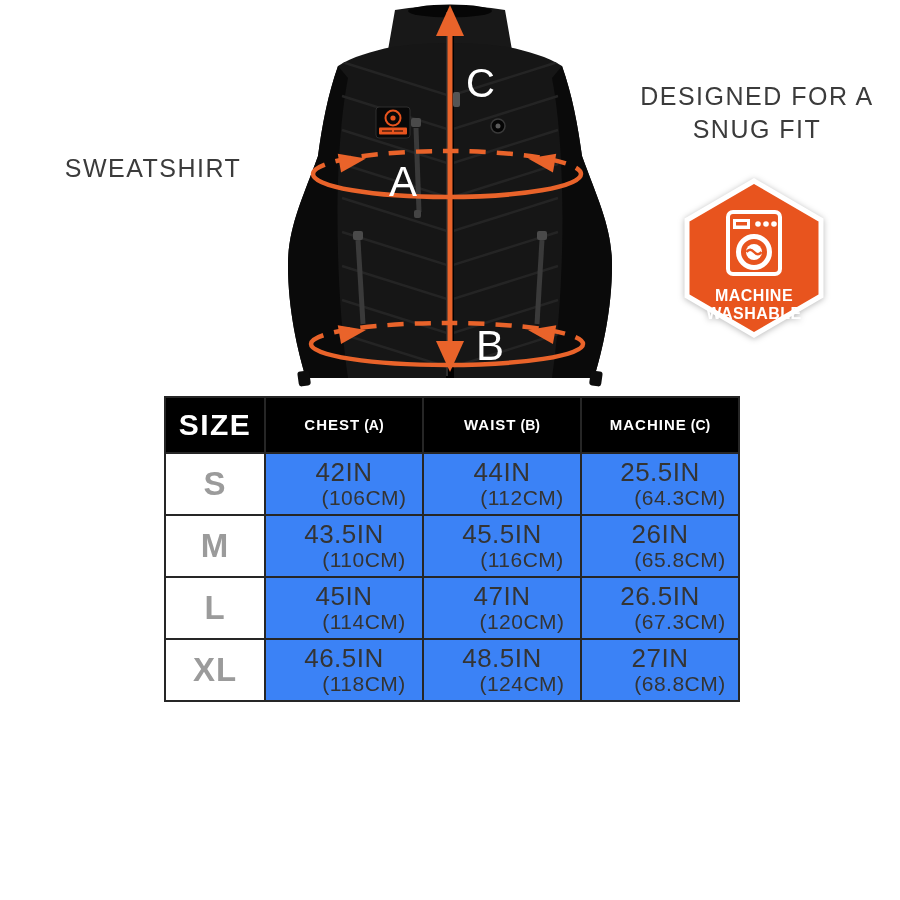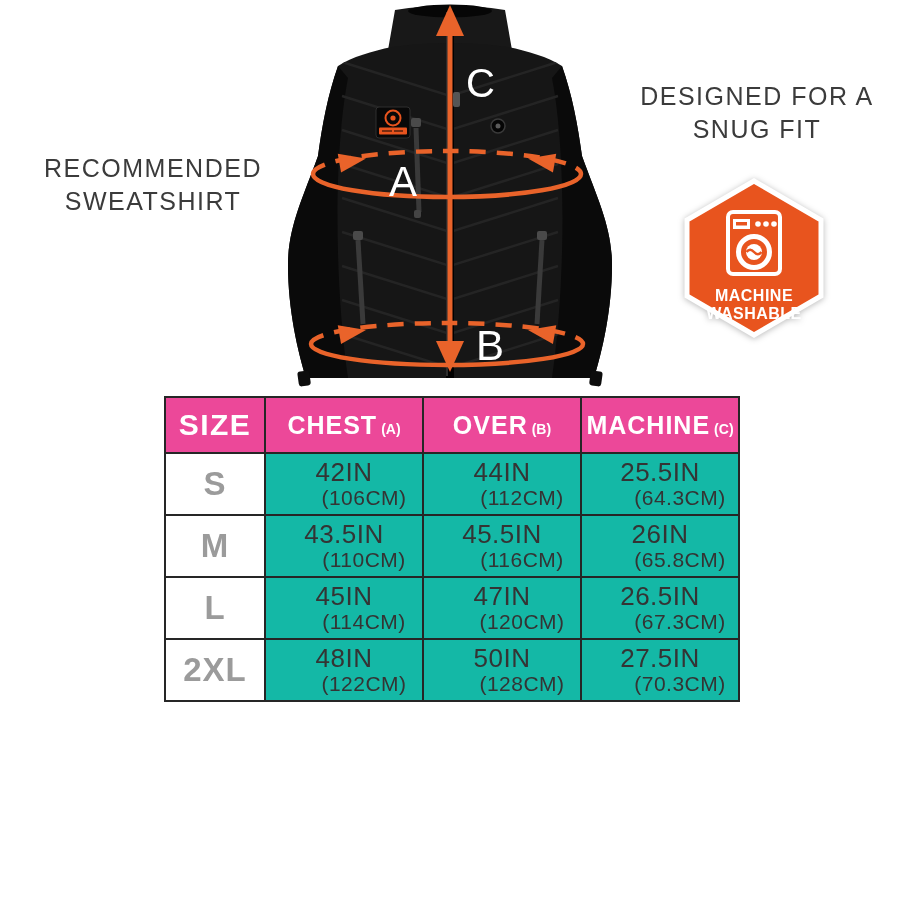--- a/index.html
+++ b/index.html
@@ -27,40 +27,39 @@
   
   #size-table{
     position:absolute;left:164px;top:396px;width:574px;
     border-collapse:collapse;table-layout:fixed;
   }
   #size-table th,#size-table td{
     border:2px solid #262626;text-align:center;vertical-align:middle;padding:0;
   }
   #size-table thead tr{height:56px;}
   #size-table tbody tr{height:62px;}
-  #size-table th{background:#ec4899;color:#ffffff;}
+  #size-table th{background:#000000;color:#ffffff;}
   .col-size{width:100px;}
   .col-meas{width:158px;}
-  th .hdr-main{font-size:25px;font-weight:700;letter-spacing:1px;}
+  th .hdr-main{font-size:15px;font-weight:700;letter-spacing:1px;}
   th .hdr-size{font-size:30px;font-weight:700;letter-spacing:1.5px;}
   th .hdr-sub{font-size:14px;font-weight:700;margin-left:4px;}
   td.size-cell{
     color:#9b9b9b;font-size:33px;font-weight:700;letter-spacing:1px;background:#fff;
   }
-  td.meas-cell{background:#14b8a6;color:#343434;}
+  td.meas-cell{background:#3b82f6;color:#343434;}
   .val-in{font-size:26px;line-height:28px;letter-spacing:.5px;}
   .val-cm{font-size:21px;line-height:24px;letter-spacing:.5px;margin-left:40px;}
 </style>
 </head>
 <body>
 
 <div id="canvas">
 
   <div id="note-left" class="note">
-    <div>RECOMMENDED</div>
     <div>SWEATSHIRT</div>
   </div>
 
   <div id="note-right" class="note">
     <div>DESIGNED FOR A</div>
     <div>SNUG FIT</div>
   </div>
 
   <div id="vest-wrap">
     <svg width="344" height="392" viewBox="0 0 344 392">
@@ -180,21 +179,21 @@
     <colgroup>
       <col class="col-size">
         <col class="col-meas">
         <col class="col-meas">
         <col class="col-meas">
     </colgroup>
     <thead>
       <tr>
         <th><span class="hdr-size">SIZE</span></th>
         <th><span class="hdr-main">CHEST</span><span class="hdr-sub">(A)</span></th>
-        <th><span class="hdr-main">OVER</span><span class="hdr-sub">(B)</span></th>
+        <th><span class="hdr-main">WAIST</span><span class="hdr-sub">(B)</span></th>
         <th><span class="hdr-main">MACHINE</span><span class="hdr-sub">(C)</span></th>
       </tr>
     </thead>
     <tbody>
       <tr>
         <td class="size-cell">S</td>
         <td class="meas-cell">
             <div class="val-in">42IN</div>
             <div class="val-cm">(106CM)</div>
           </td>
@@ -231,30 +230,30 @@
         <td class="meas-cell">
             <div class="val-in">47IN</div>
             <div class="val-cm">(120CM)</div>
           </td>
         <td class="meas-cell">
             <div class="val-in">26.5IN</div>
             <div class="val-cm">(67.3CM)</div>
           </td>
       </tr>
       <tr>
-        <td class="size-cell">2XL</td>
-        <td class="meas-cell">
-            <div class="val-in">48IN</div>
-            <div class="val-cm">(122CM)</div>
-          </td>
-        <td class="meas-cell">
-            <div class="val-in">50IN</div>
-            <div class="val-cm">(128CM)</div>
-          </td>
-        <td class="meas-cell">
-            <div class="val-in">27.5IN</div>
-            <div class="val-cm">(70.3CM)</div>
+        <td class="size-cell">XL</td>
+        <td class="meas-cell">
+            <div class="val-in">46.5IN</div>
+            <div class="val-cm">(118CM)</div>
+          </td>
+        <td class="meas-cell">
+            <div class="val-in">48.5IN</div>
+            <div class="val-cm">(124CM)</div>
+          </td>
+        <td class="meas-cell">
+            <div class="val-in">27IN</div>
+            <div class="val-cm">(68.8CM)</div>
           </td>
       </tr>
     </tbody>
   </table>
 
 </div>
 
 </body></html>

